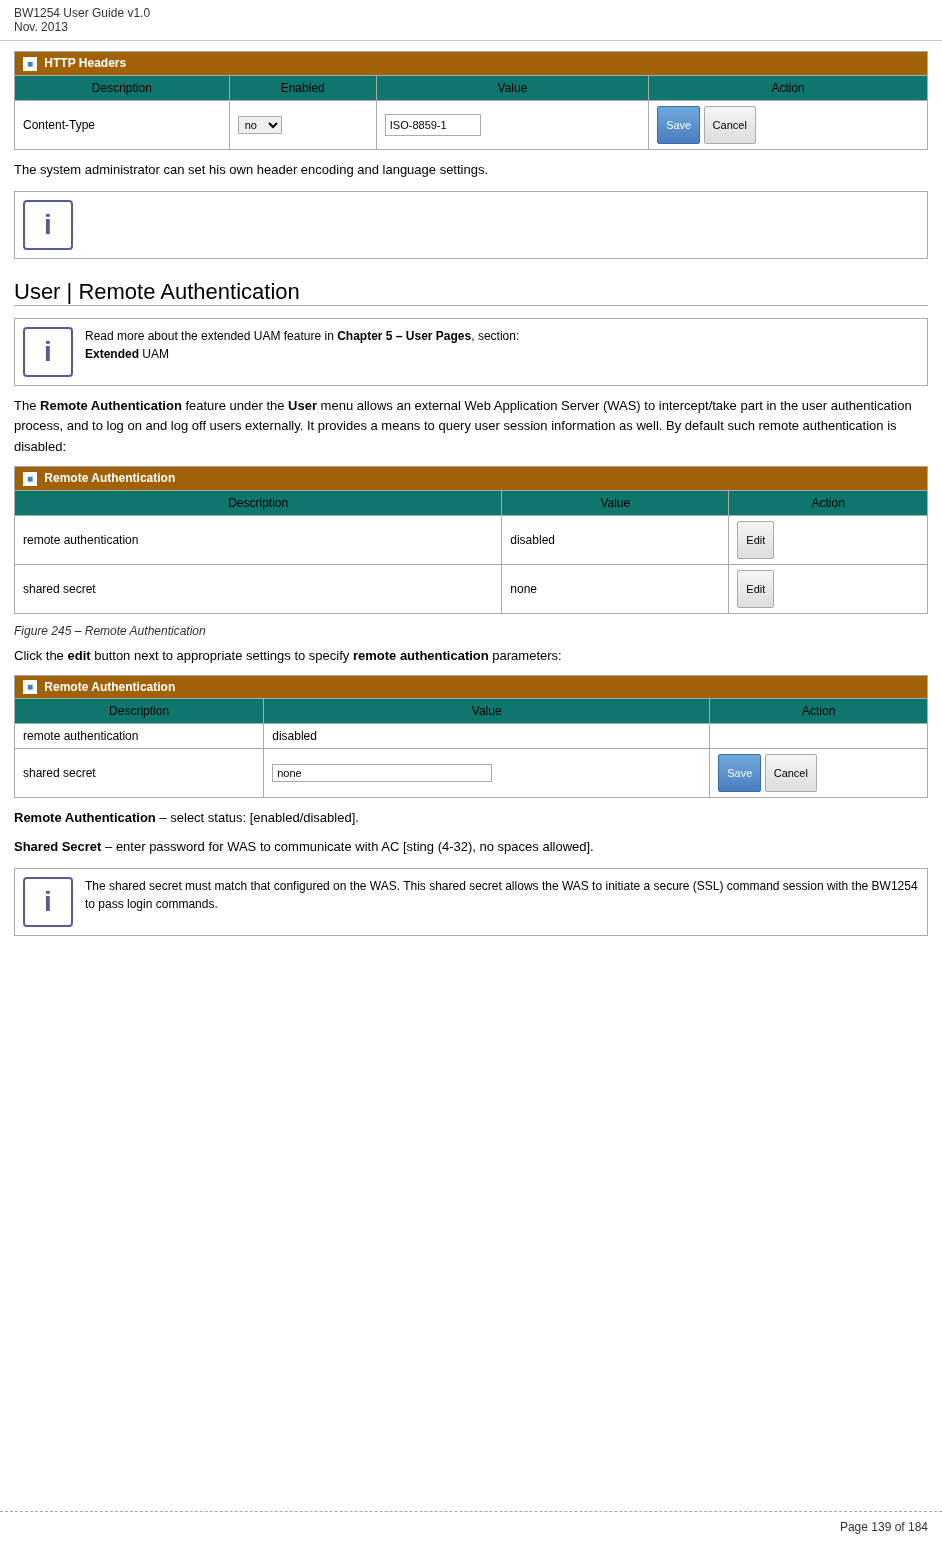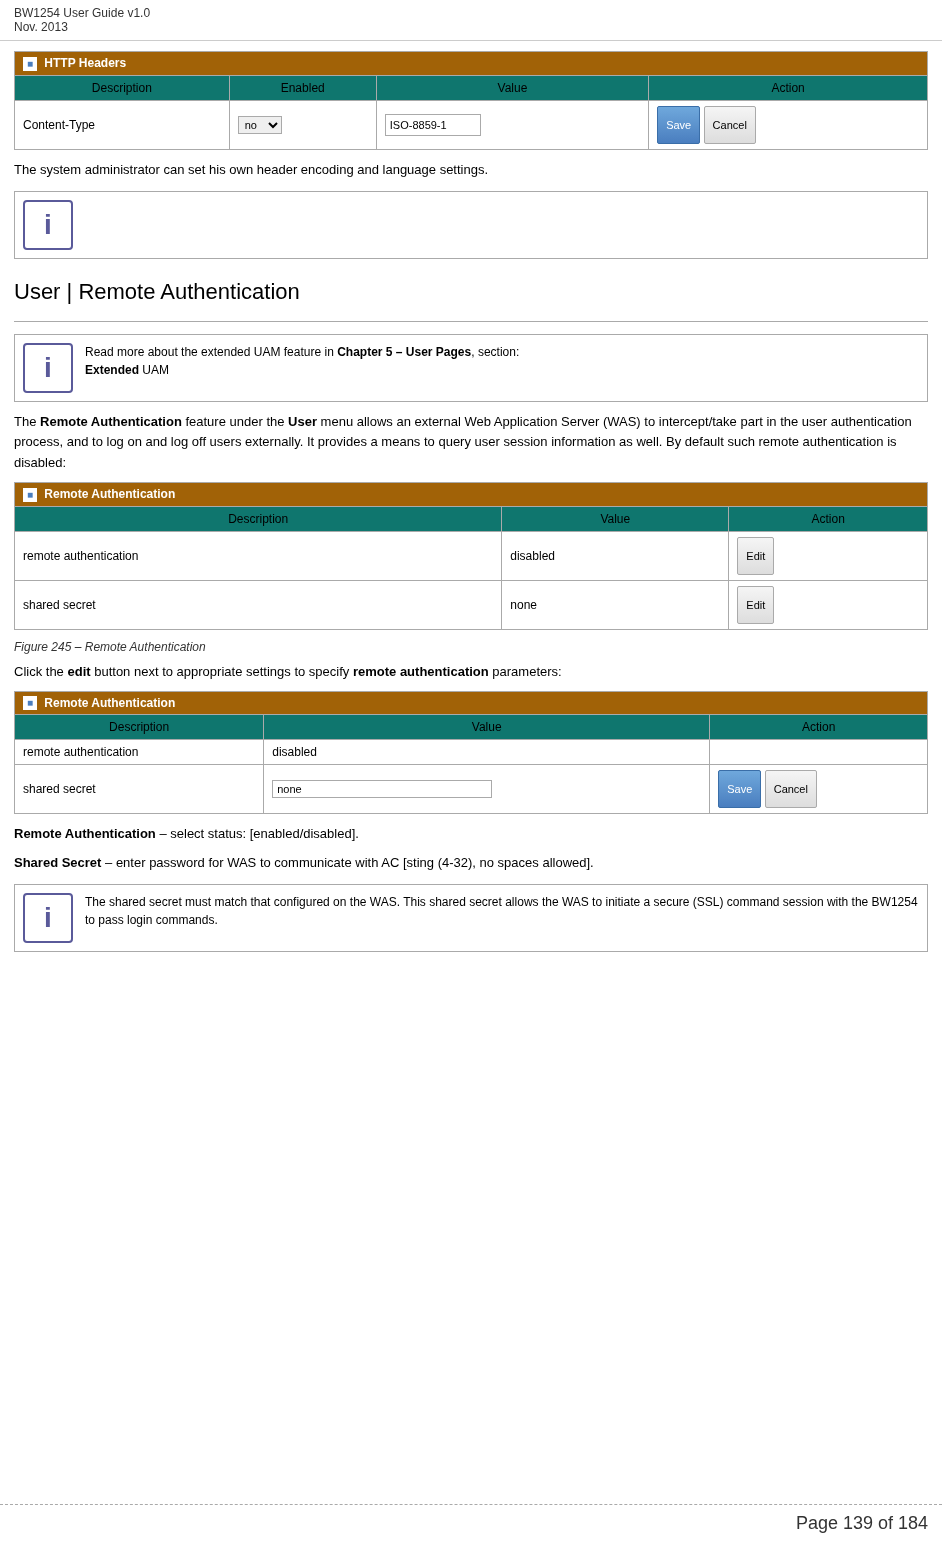--- a/index.html
+++ b/index.html
@@ -119,21 +119,21 @@
       font-size: 12px;
       line-height: 1.5;
       flex: 1;
     }
     
     .section-heading {
       font-size: 22px;
       font-weight: normal;
       margin: 20px 0 12px 0;
       border-bottom: 1px solid #aaa;
-      padding-bottom: 16px;
+      padding-bottom: 0;
     }
     .figure-caption {
       font-style: italic;
       font-size: 12px;
       margin-bottom: 8px;
       color: #333;
     }
     .body-text {
       font-size: 13px;
       line-height: 1.6;
@@ -141,21 +141,21 @@
     }
     .page-footer {
       position: absolute;
       bottom: 0;
       left: 0;
       right: 0;
       padding: 8px 14px;
       border-top: 1px dashed #aaa;
       display: flex;
       justify-content: flex-end;
-      font-size: 18px;
+      font-size: 12px;
       color: #333;
     }
     .spacer { margin-bottom: 14px; }
     b { font-weight: bold; }
   </style>
 </head>
 <body>
 
 <div class="page-header">
   <span>BW1254 User Guide v1.0</span>

